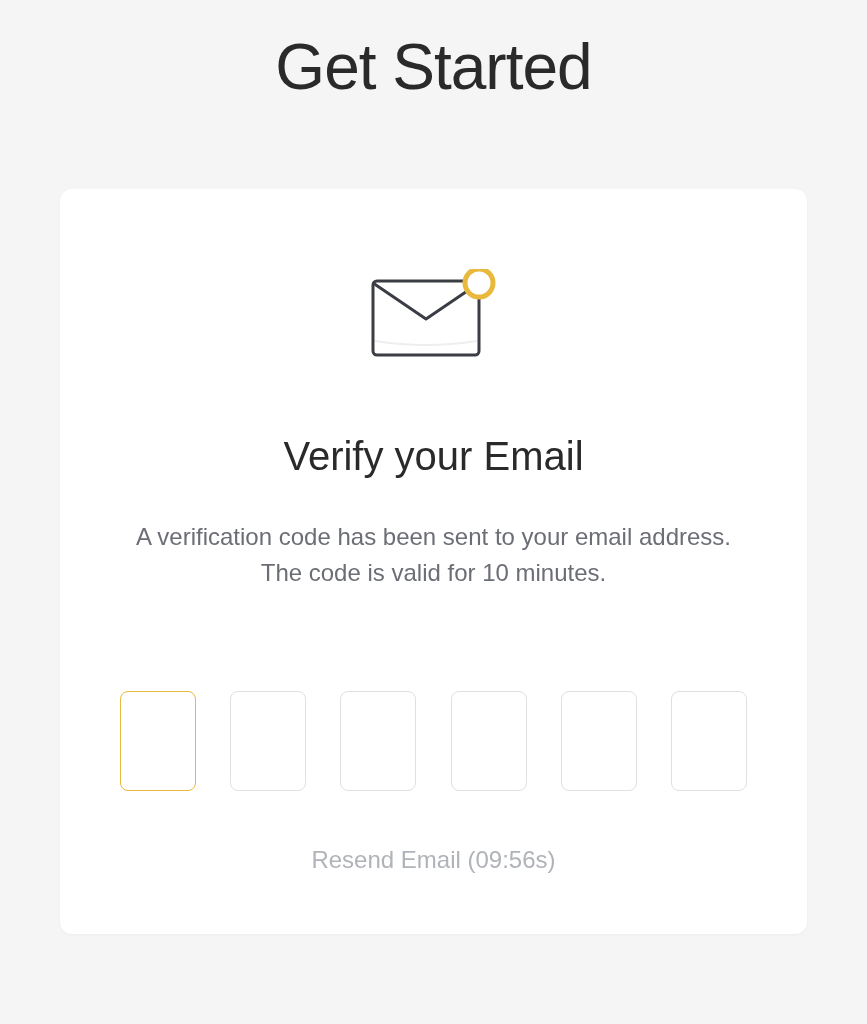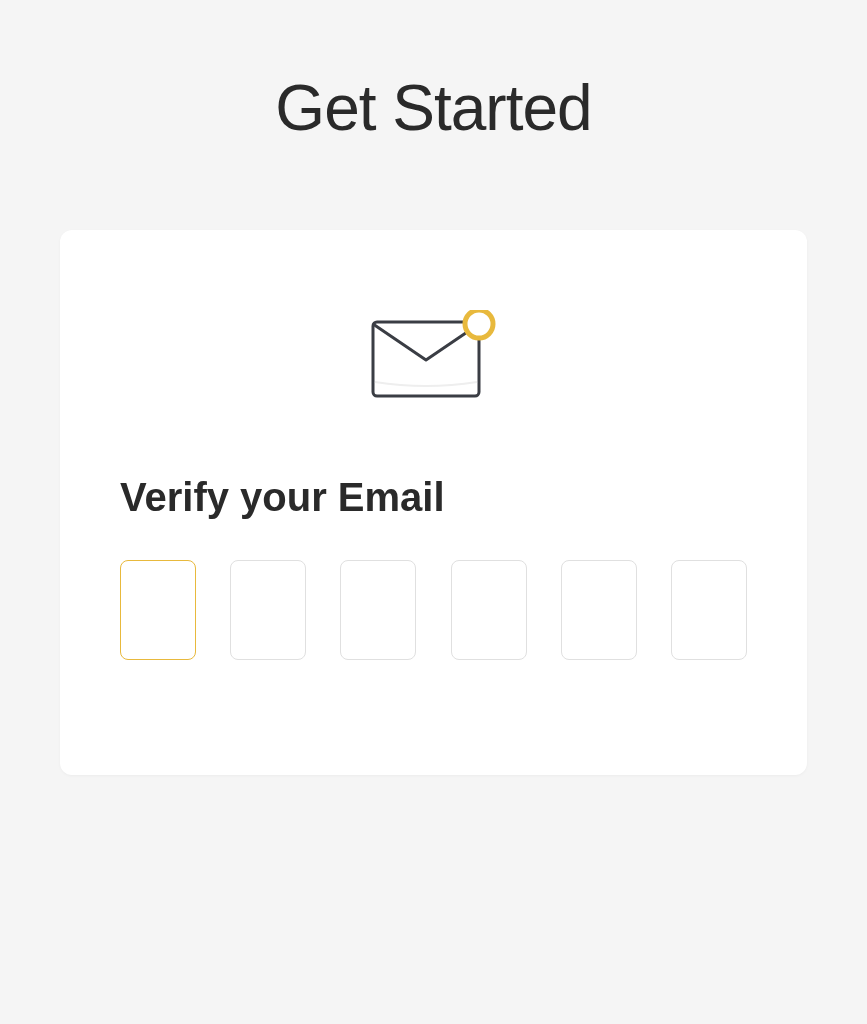--- a/index.html
+++ b/index.html
@@ -13,39 +13,40 @@
       width: 867px;
       height: 1024px;
       margin: 0 auto;
       overflow: hidden;
     }
     .page-title {
       text-align: center;
       font-size: 64px;
       font-weight: 400;
       color: #2a2a2a;
-      padding-top: 71px;
+      padding-top: 30px;
       padding-bottom: 85px;
       letter-spacing: -1px;
     }
     .card {
       background-color: #ffffff;
       border-radius: 12px;
       margin: 0 60px;
       padding: 80px 60px 60px 60px;
       box-shadow: 0 1px 3px rgba(0,0,0,0.04);
     }
     .icon-container {
       display: flex;
       justify-content: center;
       margin-bottom: 75px;
     }
     .card-title {
+      text-align: center;
       font-size: 40px;
-      font-weight: 700;
+      font-weight: 400;
       color: #2a2a2a;
       margin-bottom: 40px;
     }
     .card-description {
       text-align: center;
       font-size: 24px;
       font-weight: 400;
       color: #6b6e75;
       line-height: 1.5;
       margin-bottom: 100px;
@@ -98,25 +99,32 @@
       <path d="M 4 14 L 57 50 L 110 14" fill="none" stroke="#3a3d44" stroke-width="3" stroke-linejoin="round"></path>
 
       <path d="M 6 72 Q 57 80 108 72" fill="none" stroke="#eeeeee" stroke-width="2"></path>
 
       <circle cx="110" cy="14" r="14" fill="#ffffff" stroke="#e8b93d" stroke-width="5"></circle>
     </svg>
   </div>
 
   <h2 class="card-title">Verify your Email</h2>
 
+  <p class="card-description">
+    <span>A verification code has been sent to your email address.</span><br>
+    <span>The code is valid for 10 minutes.</span>
+  </p>
 
 
   <div class="code-inputs">
     <input type="text" maxlength="1" class="code-input active" autofocus="" value="" style="">
     <input type="text" maxlength="1" class="code-input" value="" style="">
     <input type="text" maxlength="1" class="code-input" value="" style="">
     <input type="text" maxlength="1" class="code-input" value="" style="">
     <input type="text" maxlength="1" class="code-input" value="" style="">
     <input type="text" maxlength="1" class="code-input" value="" style="">
   </div>
 
+  <div class="resend-text">
+    <span>Resend Email (</span><span>09:56s</span><span>)</span>
+  </div>
 
 </div>
 
 </body></html>

